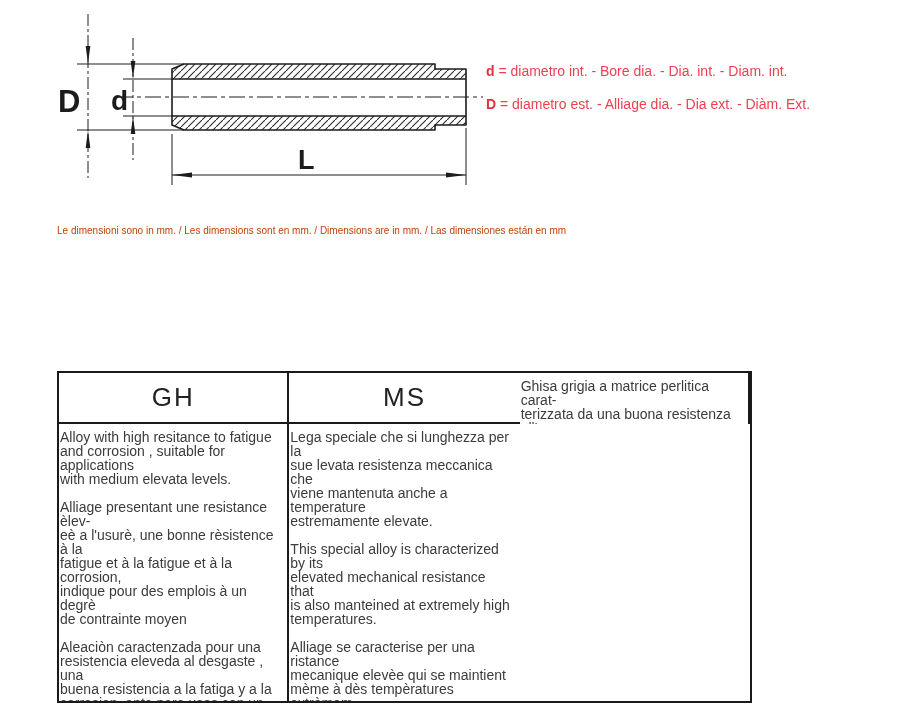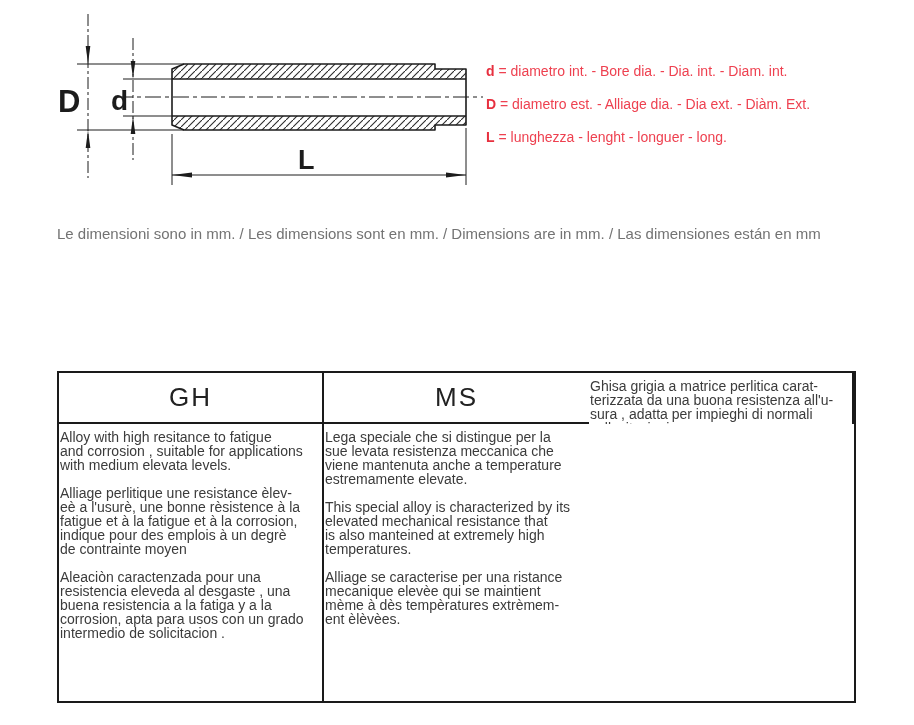--- a/index.html
+++ b/index.html
@@ -13,26 +13,26 @@
 
   
   .legend { position:absolute; left:486px; top:55px; color:#ee4150; }
   .legend-line { height:33px; line-height:33px; font-size:14px; white-space:nowrap; }
   .legend-line .sym { font-weight:bold; color:#e7303f; }
   .legend-line .txt { font-weight:400; }
 
   
   .dim-note {
     position:absolute; left:57px; top:225px; width:800px;
-    color:#737373; font-size:15px; white-space:nowrap;
+    color:#c2410c; font-size:10px; white-space:nowrap;
   }
 
   
   .materials-table {
-    position:absolute; left:57px; top:371px; width:799px; height:332px;
+    position:absolute; left:57px; top:371px; width:695px; height:332px;
     border:2px solid #1a1a1a;
     display:grid;
     grid-template-columns:1fr 1fr 1fr;
     grid-template-rows:51px 1fr;
     background:#ffffff;
   }
   .th {
     display:flex; align-items:center; justify-content:center;
     font-size:26px; font-weight:500; letter-spacing:2px; color:#222;
     border-bottom:2px solid #1a1a1a;
@@ -92,55 +92,51 @@
 
   <div class="legend">
     <div class="legend-line">
       <span class="sym">d</span>
       <span class="txt">= diametro int. - Bore dia. - Dia. int. - Diam. int.</span>
     </div>
     <div class="legend-line">
       <span class="sym">D</span>
       <span class="txt">= diametro est. - Alliage dia. - Dia ext. - Diàm. Ext.</span>
     </div>
-    <div class="legend-line">
-      <span class="sym">L</span>
-      <span class="txt">= lunghezza - lenght - longuer - long.</span>
-    </div>
   </div>
 
   <div class="dim-note">Le dimensioni sono in mm. / Les dimensions sont en mm. / Dimensions are in mm. / Las dimensiones están en mm</div>
 
   <div class="materials-table">
     <div class="th c0">GH</div>
     <div class="th c2">MS</div>
 
     <div class="td c0">
       <p>Ghisa grigia a matrice perlitica carat-
 terizzata da una buona resistenza all'u-
 sura , adatta per impieghi di normali
 sollecitazioni</p>
     </div>
     <div class="td c1">
       <p>Alloy with high resitance to fatigue
 and corrosion , suitable for applications
 with medium elevata levels.</p>
-      <p>Alliage perlitique une resistance èlev-
+      <p>Alliage presentant une resistance èlev-
 eè a l'usurè, une bonne rèsistence à la
 fatigue et à la fatigue et à la corrosion,
 indique pour des emplois à un degrè
 de contrainte moyen</p>
       <p>Aleaciòn caractenzada pour una
 resistencia eleveda al desgaste , una
 buena resistencia a la fatiga y a la
 corrosion, apta para usos con un grado
 intermedio de solicitacion .</p>
     </div>
     <div class="td c2">
-      <p>Lega speciale che si distingue per la
+      <p>Lega speciale che si lunghezza per la
 sue levata resistenza meccanica che
 viene mantenuta anche a temperature
 estremamente elevate.</p>
       <p>This special alloy is characterized by its
 elevated mechanical resistance that
 is also manteined at extremely high
 temperatures.</p>
       <p>Alliage se caracterise per una ristance
 mecanique elevèe qui se maintient
 mème à dès tempèratures extrèmem-

